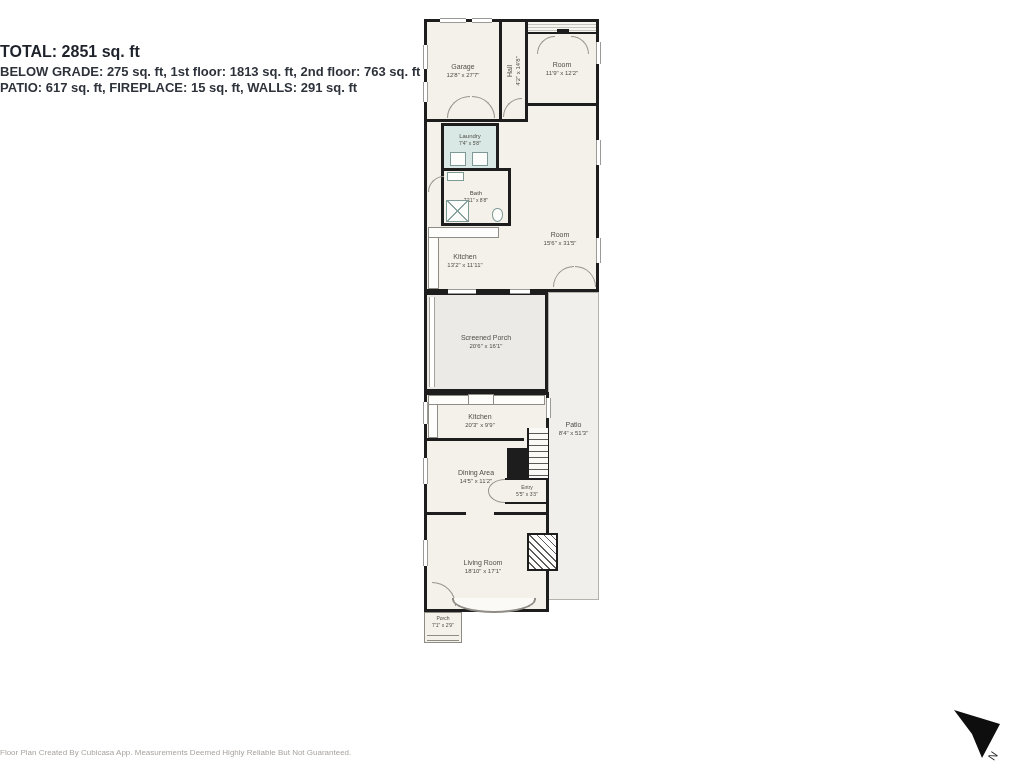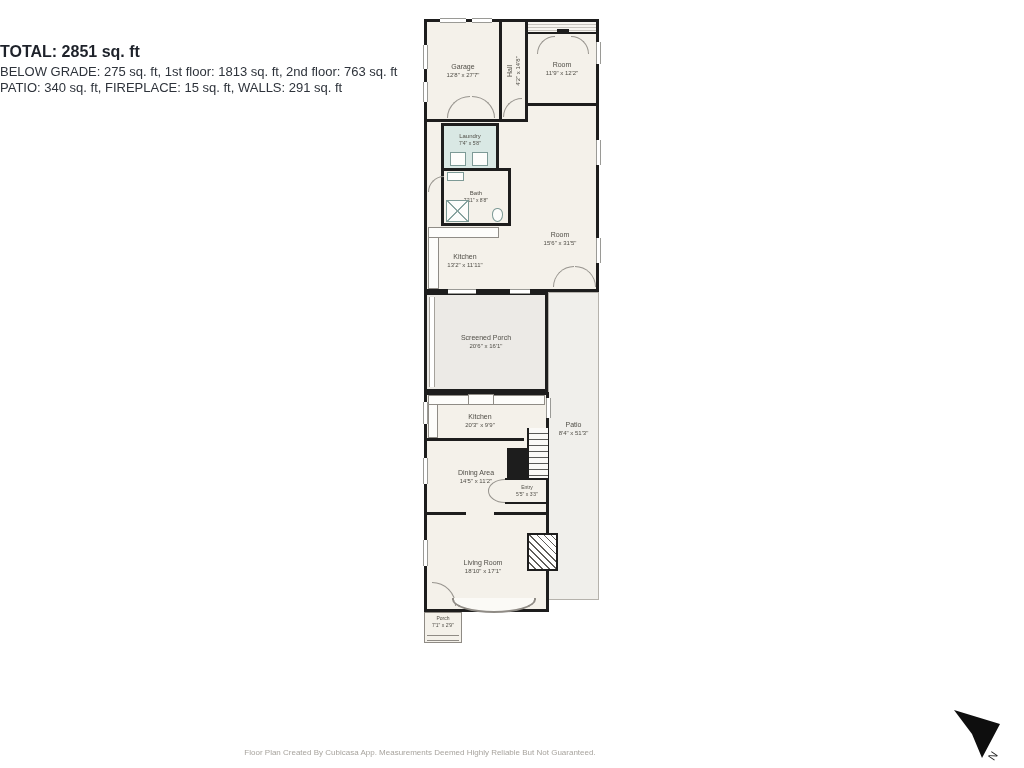--- a/index.html
+++ b/index.html
@@ -36,22 +36,22 @@
   .win-v{position:absolute;width:3px;background:#fff;border-left:1px solid #9a9a96;border-right:1px solid #9a9a96;}
   .arc{position:absolute;box-sizing:border-box;}
   .arc.tl{border-top:1px solid #97948e;border-left:1px solid #97948e;border-radius:100% 0 0 0;}
   .arc.tr{border-top:1px solid #97948e;border-right:1px solid #97948e;border-radius:0 100% 0 0;}
   .arc.bl{border-bottom:1px solid #97948e;border-left:1px solid #97948e;border-radius:0 0 0 100%;}
   .screenline{position:absolute;width:4px;background:#fff;border-left:1px solid #a5a29c;border-right:1px solid #a5a29c;}
   .steps{position:absolute;background:repeating-linear-gradient(180deg,transparent 0 4px,#8f8b85 4px 5px);}
   
   .summary{position:absolute;left:0;width:1024px;top:651;text-align:left;color:#2e333b;margin-top:43px;}
   .summary .total{font-size:16px;font-weight:bold;color:#1e222a;margin-bottom:3px;}
-  .summary .line{font-size:13px;line-height:16px;}
-  .disclaimer{position:absolute;left:0;width:840px;top:748px;text-align:center;font-size:8px;color:#a8a49e;}
+  .summary .line{font-size:13px;line-height:16px;font-weight:bold;}
+  .disclaimer{position:absolute;left:0;width:840px;top:748px;text-align:left;font-size:8px;color:#a8a49e;}
   .compass{position:absolute;left:942px;top:696px;width:72px;height:72px;}
 </style>
 </head>
 <body>
 
 <div class="canvas">
 
   <div class="abs" style="left:0;top:0;width:1024px;height:768px;">
 
     <div class="room" style="left:424px;top:19px;width:175px;height:273px;"></div>
@@ -201,21 +201,21 @@
     <div class="win-h" style="left:510px;top:289px;width:20px;"></div>
     <div class="win-v" style="left:423px;top:402px;height:22px;"></div>
     <div class="win-v" style="left:423px;top:458px;height:26px;"></div>
     <div class="win-v" style="left:423px;top:540px;height:26px;"></div>
     <div class="win-v" style="left:546px;top:398px;height:20px;"></div>
   </div>
 
   <div class="summary">
     <div class="total">TOTAL: 2851 sq. ft</div>
     <div class="line">BELOW GRADE: 275 sq. ft, 1st floor: 1813 sq. ft, 2nd floor: 763 sq. ft</div>
-    <div class="line">PATIO: 340 sq. ft, FIREPLACE: 15 sq. ft, WALLS: 291 sq. ft</div>
+    <div class="line">PATIO: 617 sq. ft, FIREPLACE: 15 sq. ft, WALLS: 291 sq. ft</div>
   </div>
 
   <div class="disclaimer">Floor Plan Created By Cubicasa App. Measurements Deemed Highly Reliable But Not Guaranteed.</div>
 
   <svg class="compass" viewBox="0 0 72 72">
     <polygon points="12,14 58,28 40,62 30,38" fill="#0e0e0e"></polygon>
     <text x="50" y="66" font-size="11" fill="#1a1a1a" transform="rotate(-55 50 64)">N</text>
   </svg>
 
 </div>

